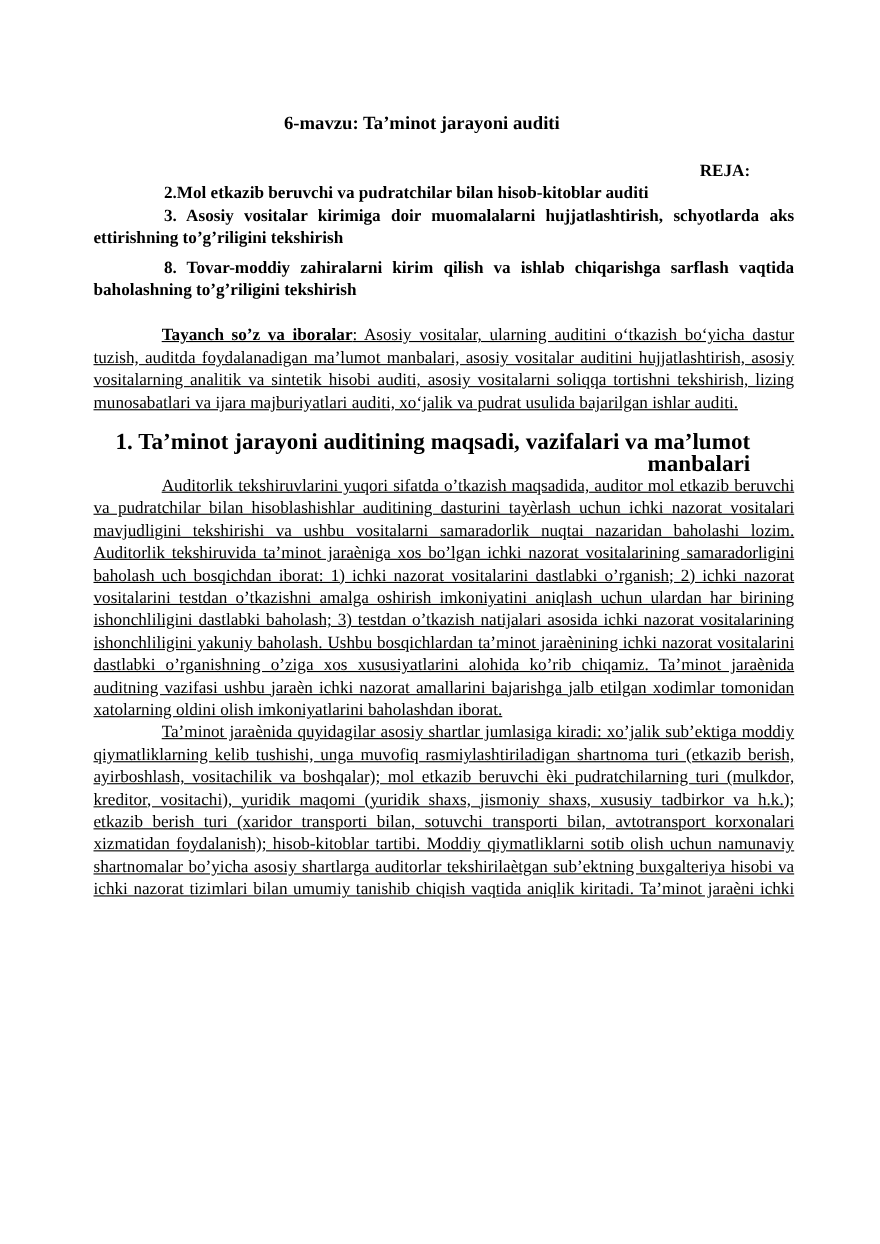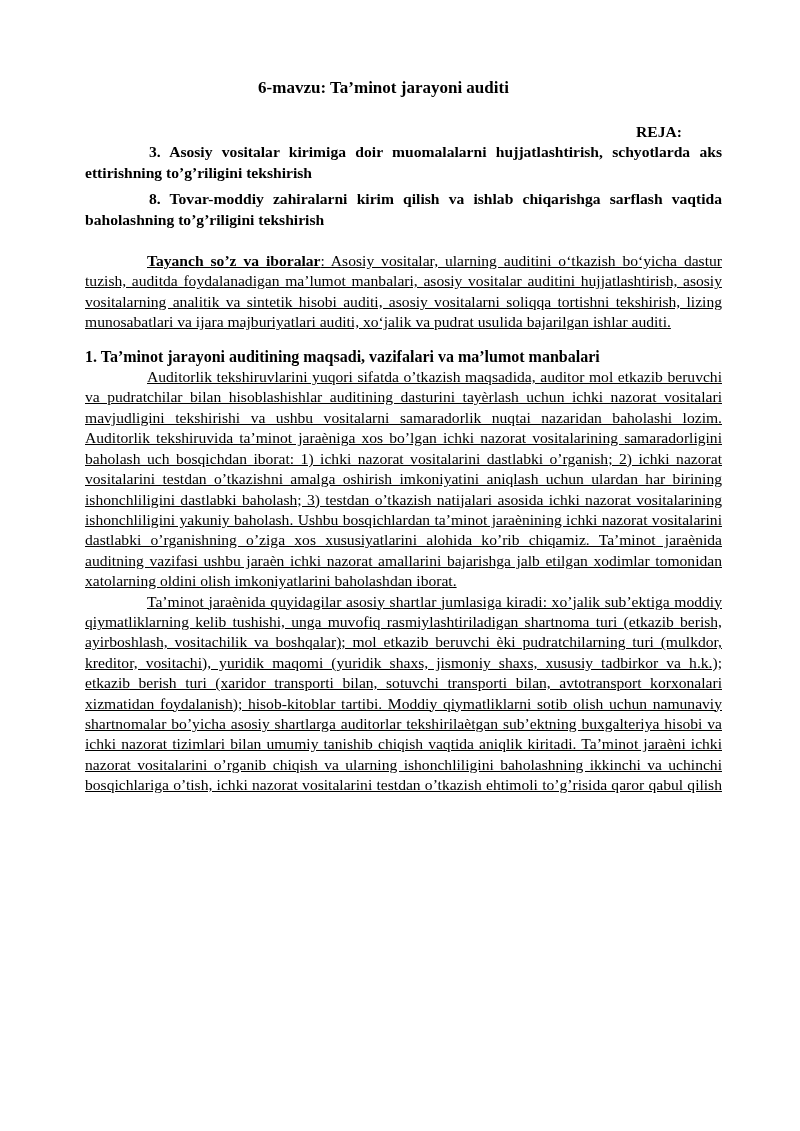--- a/index.html
+++ b/index.html
@@ -4,20 +4,21 @@
 <style>
   html, body { margin: 0; padding: 0; background: #ffffff; }
   .page {
     position: relative;
     width: 800px;
     height: 793px;
     background: #ffffff;
     color: #000000;
     font-family: "Liberation Serif", serif;
     overflow: hidden;
+    margin-top: 24px;
   }
   .content {
     position: absolute;
     left: 85px;
     top: 78px;
     width: 637px;
     font-size: 15.6px;
     line-height: 20.4px;
   }
   .doc-title {
@@ -43,39 +44,40 @@
   .plan p.regular { font-weight: normal; }
   .plan p.spaced  { margin-top: 6px; }
   .para {
     margin: 0;
     text-indent: 62px;
     text-align: justify;
     text-decoration: underline;
   }
   .keywords { margin-top: 21px; }
   .section-heading {
-    font-size: 16px;
+    font-size: 21px;
     line-height: 20.4px;
     font-weight: bold;
-    text-align: left;
+    text-align: right;
     margin: 14px 0 0 0;
     padding-right: 40px;
   }
 </style>
 </head>
 <body>
 
 <div class="page">
   <div class="content">
 
     <h1 class="doc-title">6-mavzu: Ta’minot jarayoni auditi</h1>
 
     <div class="plan-heading">REJA:</div>
 
     <div class="plan">
+      <p>2.Mol etkazib beruvchi va pudratchilar bilan hisob-kitoblar auditi</p>
       <p>3. Asosiy vositalar kirimiga doir muomalalarni hujjatlashtirish, schyotlarda aks ettirishning to’g’riligini tekshirish</p>
       <p class="spaced">8. Tovar-moddiy zahiralarni kirim qilish va ishlab chiqarishga sarflash vaqtida baholashning to’g’riligini tekshirish</p>
     </div>
 
     <p class="para keywords"><b>Tayanch so’z va iboralar</b><span>: Asosiy vositalar, ularning auditini oʻtkazish boʻyicha dastur tuzish, auditda foydalanadigan ma’lumot manbalari, asosiy vositalar auditini hujjatlashtirish, asosiy vositalarning analitik va sintetik hisobi auditi, asosiy vositalarni soliqqa tortishni tekshirish, lizing munosabatlari va ijara majburiyatlari auditi, xoʻjalik va pudrat usulida bajarilgan ishlar auditi.</span></p>
 
     <h2 class="section-heading">1. Ta’minot jarayoni auditining maqsadi, vazifalari va ma’lumot manbalari</h2>
 
     <p class="para">Auditorlik tekshiruvlarini yuqori sifatda o’tkazish maqsadida, auditor mol etkazib beruvchi va pudratchilar bilan hisoblashishlar auditining dasturini tayèrlash uchun ichki nazorat vositalari mavjudligini tekshirishi va ushbu vositalarni samaradorlik nuqtai nazaridan baholashi lozim. Auditorlik tekshiruvida ta’minot jaraèniga xos bo’lgan ichki nazorat vositalarining samaradorligini baholash uch bosqichdan iborat: 1) ichki nazorat vositalarini dastlabki o’rganish; 2) ichki nazorat vositalarini testdan o’tkazishni amalga oshirish imkoniyatini aniqlash uchun ulardan har birining ishonchliligini dastlabki baholash; 3) testdan o’tkazish natijalari asosida ichki nazorat vositalarining ishonchliligini yakuniy baholash. Ushbu bosqichlardan ta’minot jaraènining ichki nazorat vositalarini dastlabki o’rganishning o’ziga xos xususiyatlarini alohida ko’rib chiqamiz. Ta’minot jaraènida auditning vazifasi ushbu jaraèn ichki nazorat amallarini bajarishga jalb etilgan xodimlar tomonidan xatolarning oldini olish imkoniyatlarini baholashdan iborat.</p>
     <p class="para">Ta’minot jaraènida quyidagilar asosiy shartlar jumlasiga kiradi: xo’jalik sub’ektiga moddiy qiymatliklarning kelib tushishi, unga muvofiq rasmiylashtiriladigan shartnoma turi (etkazib berish, ayirboshlash, vositachilik va boshqalar); mol etkazib beruvchi èki pudratchilarning turi (mulkdor, kreditor, vositachi), yuridik maqomi (yuridik shaxs, jismoniy shaxs, xususiy tadbirkor va h.k.); etkazib berish turi (xaridor transporti bilan, sotuvchi transporti bilan, avtotransport korxonalari xizmatidan foydalanish); hisob-kitoblar tartibi. Moddiy qiymatliklarni sotib olish uchun namunaviy shartnomalar bo’yicha asosiy shartlarga auditorlar tekshirilaètgan sub’ektning buxgalteriya hisobi va ichki nazorat tizimlari bilan umumiy tanishib chiqish vaqtida aniqlik kiritadi. Ta’minot jaraèni ichki nazorat vositalarini o’rganib chiqish va ularning ishonchliligini baholashning ikkinchi va uchinchi bosqichlariga o’tish, ichki nazorat vositalarini testdan o’tkazish ehtimoli to’g’risida qaror qabul qilish shartlari quyidagilardan iborat: 1) moddiy qiymatliklarni sotib olishga taalluqli bitimlarning katta jmi; 2) uchinchi tomon ishlab chiqqan va xizmat ko’rsatadigan dasturiy ta’minotdan foydalanuvchi buxgalteriya hisobining kompyuterlashgan tizimi; 3) moddiy qiymatliklar sotib olishga tender e’lon qilish, buyurtma berish, ularni qabul qilish, hisobini yuritish va etkazib beruvchilar bilan hisob-kitoblar uchun mas’ul bo’lgan shaxslar o’rtasida majburiyatlarni taqsimlash; 4) lavozim yo’riqnomalarida nazarda tutilgan xo’jalik operatsiyalarini bajarish tartibi buzilgan hollarda, xususan, ular uchun tasdiqlangan buyurtma mavjud bo’lmagan moddiy qiymatliklar kelib tushgan taqdirda mustaqil nazorat vositalarining mavjudligi. Bunday holat sabablarini aniqlash to’lovlarga ruxsat beruvchi shaxslar va etkazib beruvchilar bilan hisob-kitoblar hisobini yuritish schètlarini solishtiruvchi shaxslardan qat’i nazar amalga oshirilishi lozim; 5) bitimlarga o’z vaqtida va to’g’ri ishlov berilishi va axborotning saqlanishini nazorat qilishning samarali usullari.</p>

